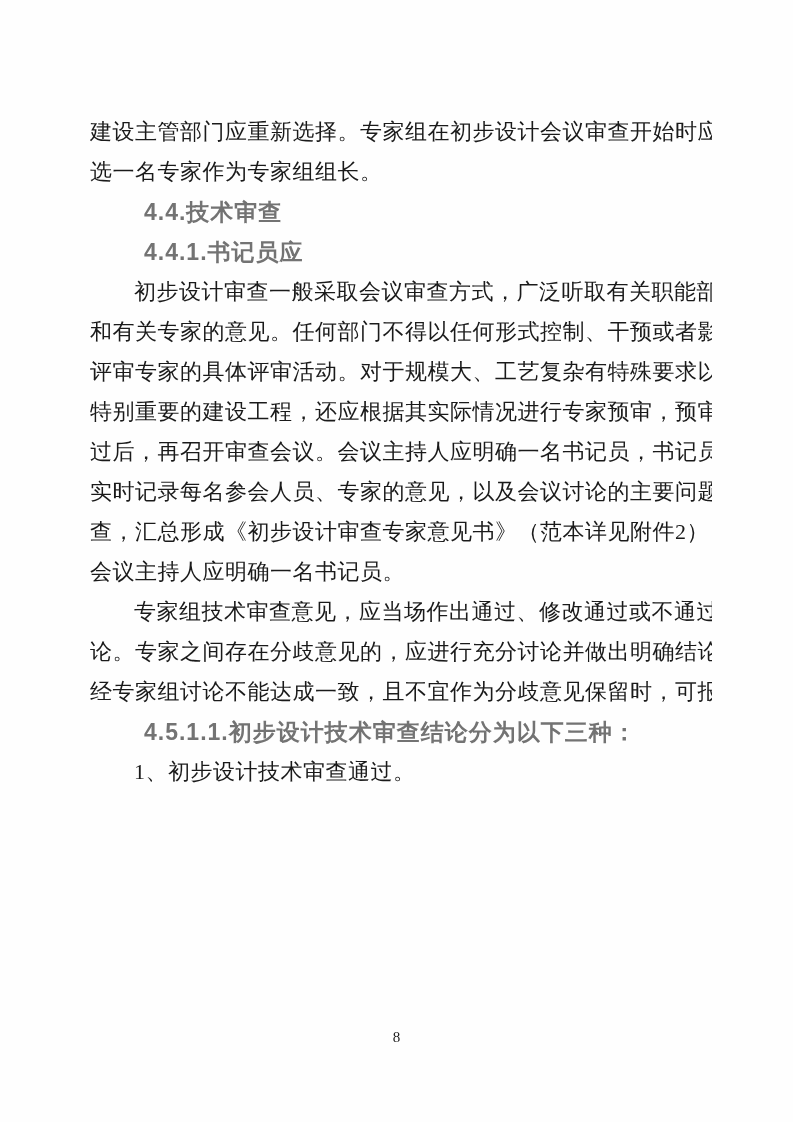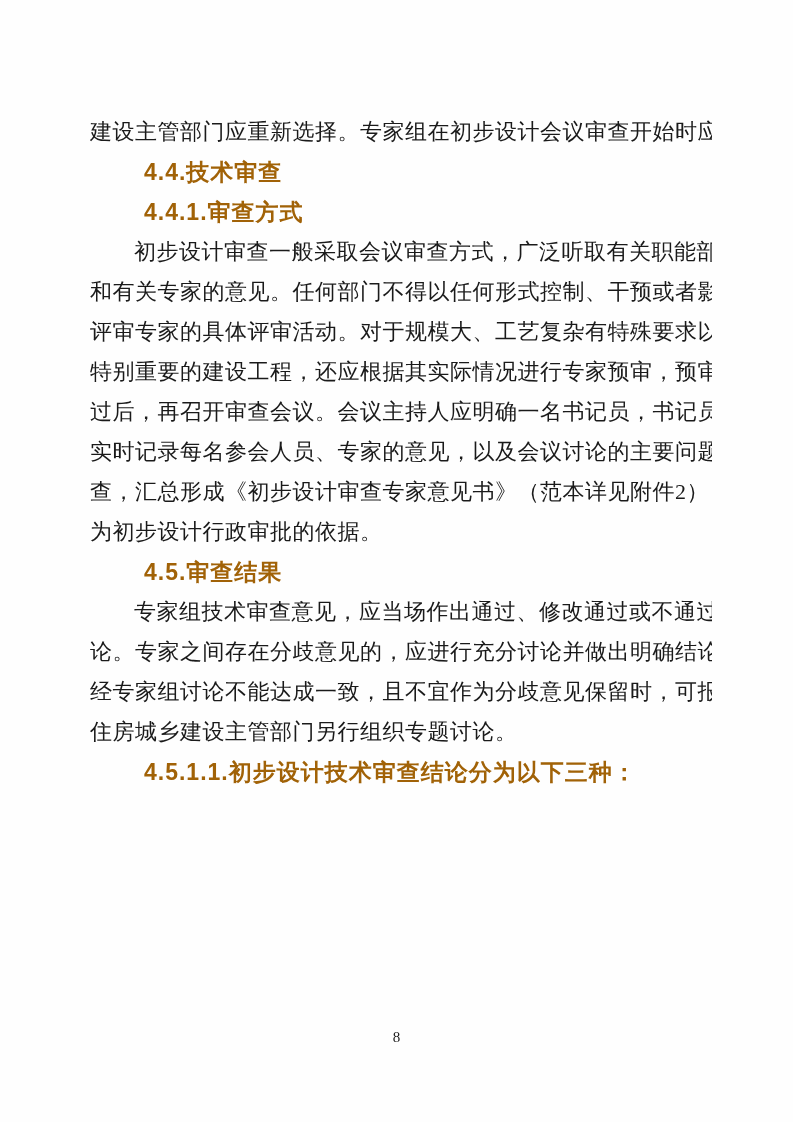--- a/index.html
+++ b/index.html
@@ -39,52 +39,52 @@
   }
   .line.indent {
     padding-left: 44px;
   }
   .line.heading {
     font-family: "Liberation Sans", "DejaVu Sans", sans-serif;
     font-weight: 700;
     font-size: 23px;
     letter-spacing: 1px;
     padding-left: 54px;
-    color: #a16207;
+    color: #737373;
   }
   .page-number {
     position: absolute;
     left: 0;
     right: 0;
     top: 1026px;
     height: 22px;
     line-height: 22px;
     text-align: center;
     font-size: 15px;
     color: #222;
     font-family: "Liberation Serif", "DejaVu Serif", serif;
   }
 </style>
 </head>
 <body>
 
 <div class="page">
   <div class="doc" id="doc-body">
       <div class="line justify">建设主管部门应重新选择。专家组在初步设计会议审查开始时应推</div>
+      <div class="line">选一名专家作为专家组组长。</div>
       <div class="line heading">4.4.技术审查</div>
-      <div class="line heading">4.4.1.审查方式</div>
+      <div class="line heading">4.4.1.书记员应</div>
       <div class="line indent justify">初步设计审查一般采取会议审查方式，广泛听取有关职能部门</div>
       <div class="line justify">和有关专家的意见。任何部门不得以任何形式控制、干预或者影响</div>
       <div class="line justify">评审专家的具体评审活动。对于规模大、工艺复杂有特殊要求以及</div>
       <div class="line justify">特别重要的建设工程，还应根据其实际情况进行专家预审，预审通</div>
       <div class="line justify">过后，再召开审查会议。会议主持人应明确一名书记员，书记员应</div>
       <div class="line justify">实时记录每名参会人员、专家的意见，以及会议讨论的主要问题及</div>
       <div class="line justify">查，汇总形成《初步设计审查专家意见书》（范本详见附件2），</div>
-      <div class="line">为初步设计行政审批的依据。</div>
-      <div class="line heading">4.5.审查结果</div>
+      <div class="line">会议主持人应明确一名书记员。</div>
       <div class="line indent justify">专家组技术审查意见，应当场作出通过、修改通过或不通过结</div>
       <div class="line justify">论。专家之间存在分歧意见的，应进行充分讨论并做出明确结论。</div>
       <div class="line justify">经专家组讨论不能达成一致，且不宜作为分歧意见保留时，可报请</div>
-      <div class="line">住房城乡建设主管部门另行组织专题讨论。</div>
       <div class="line heading">4.5.1.1.初步设计技术审查结论分为以下三种：</div>
+      <div class="line indent">1、初步设计技术审查通过。</div>
     </div>
   <div class="page-number">8</div>
 </div>
 
 </body></html>

